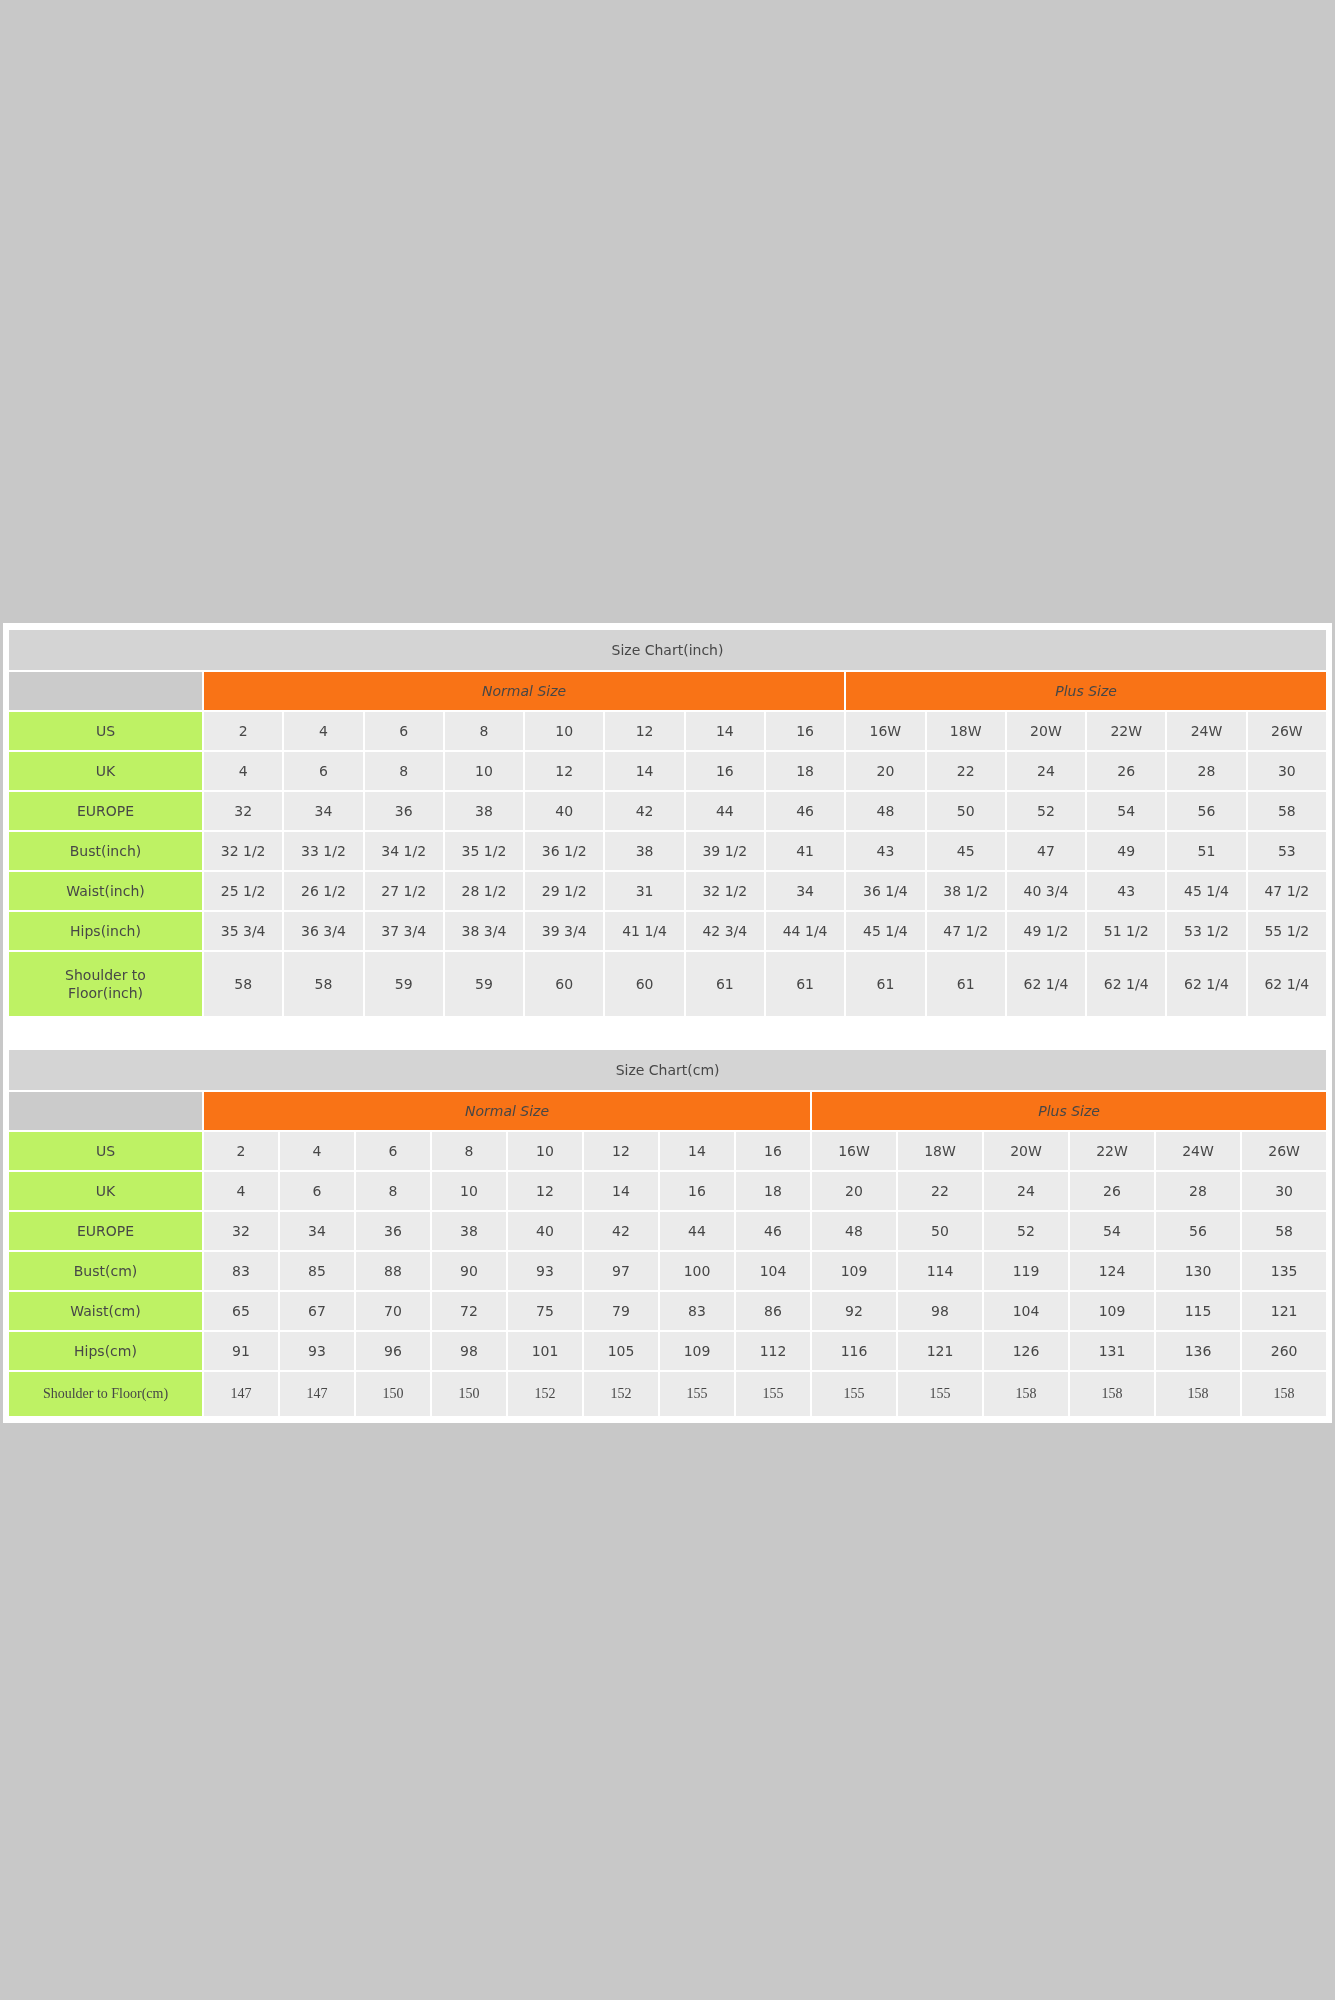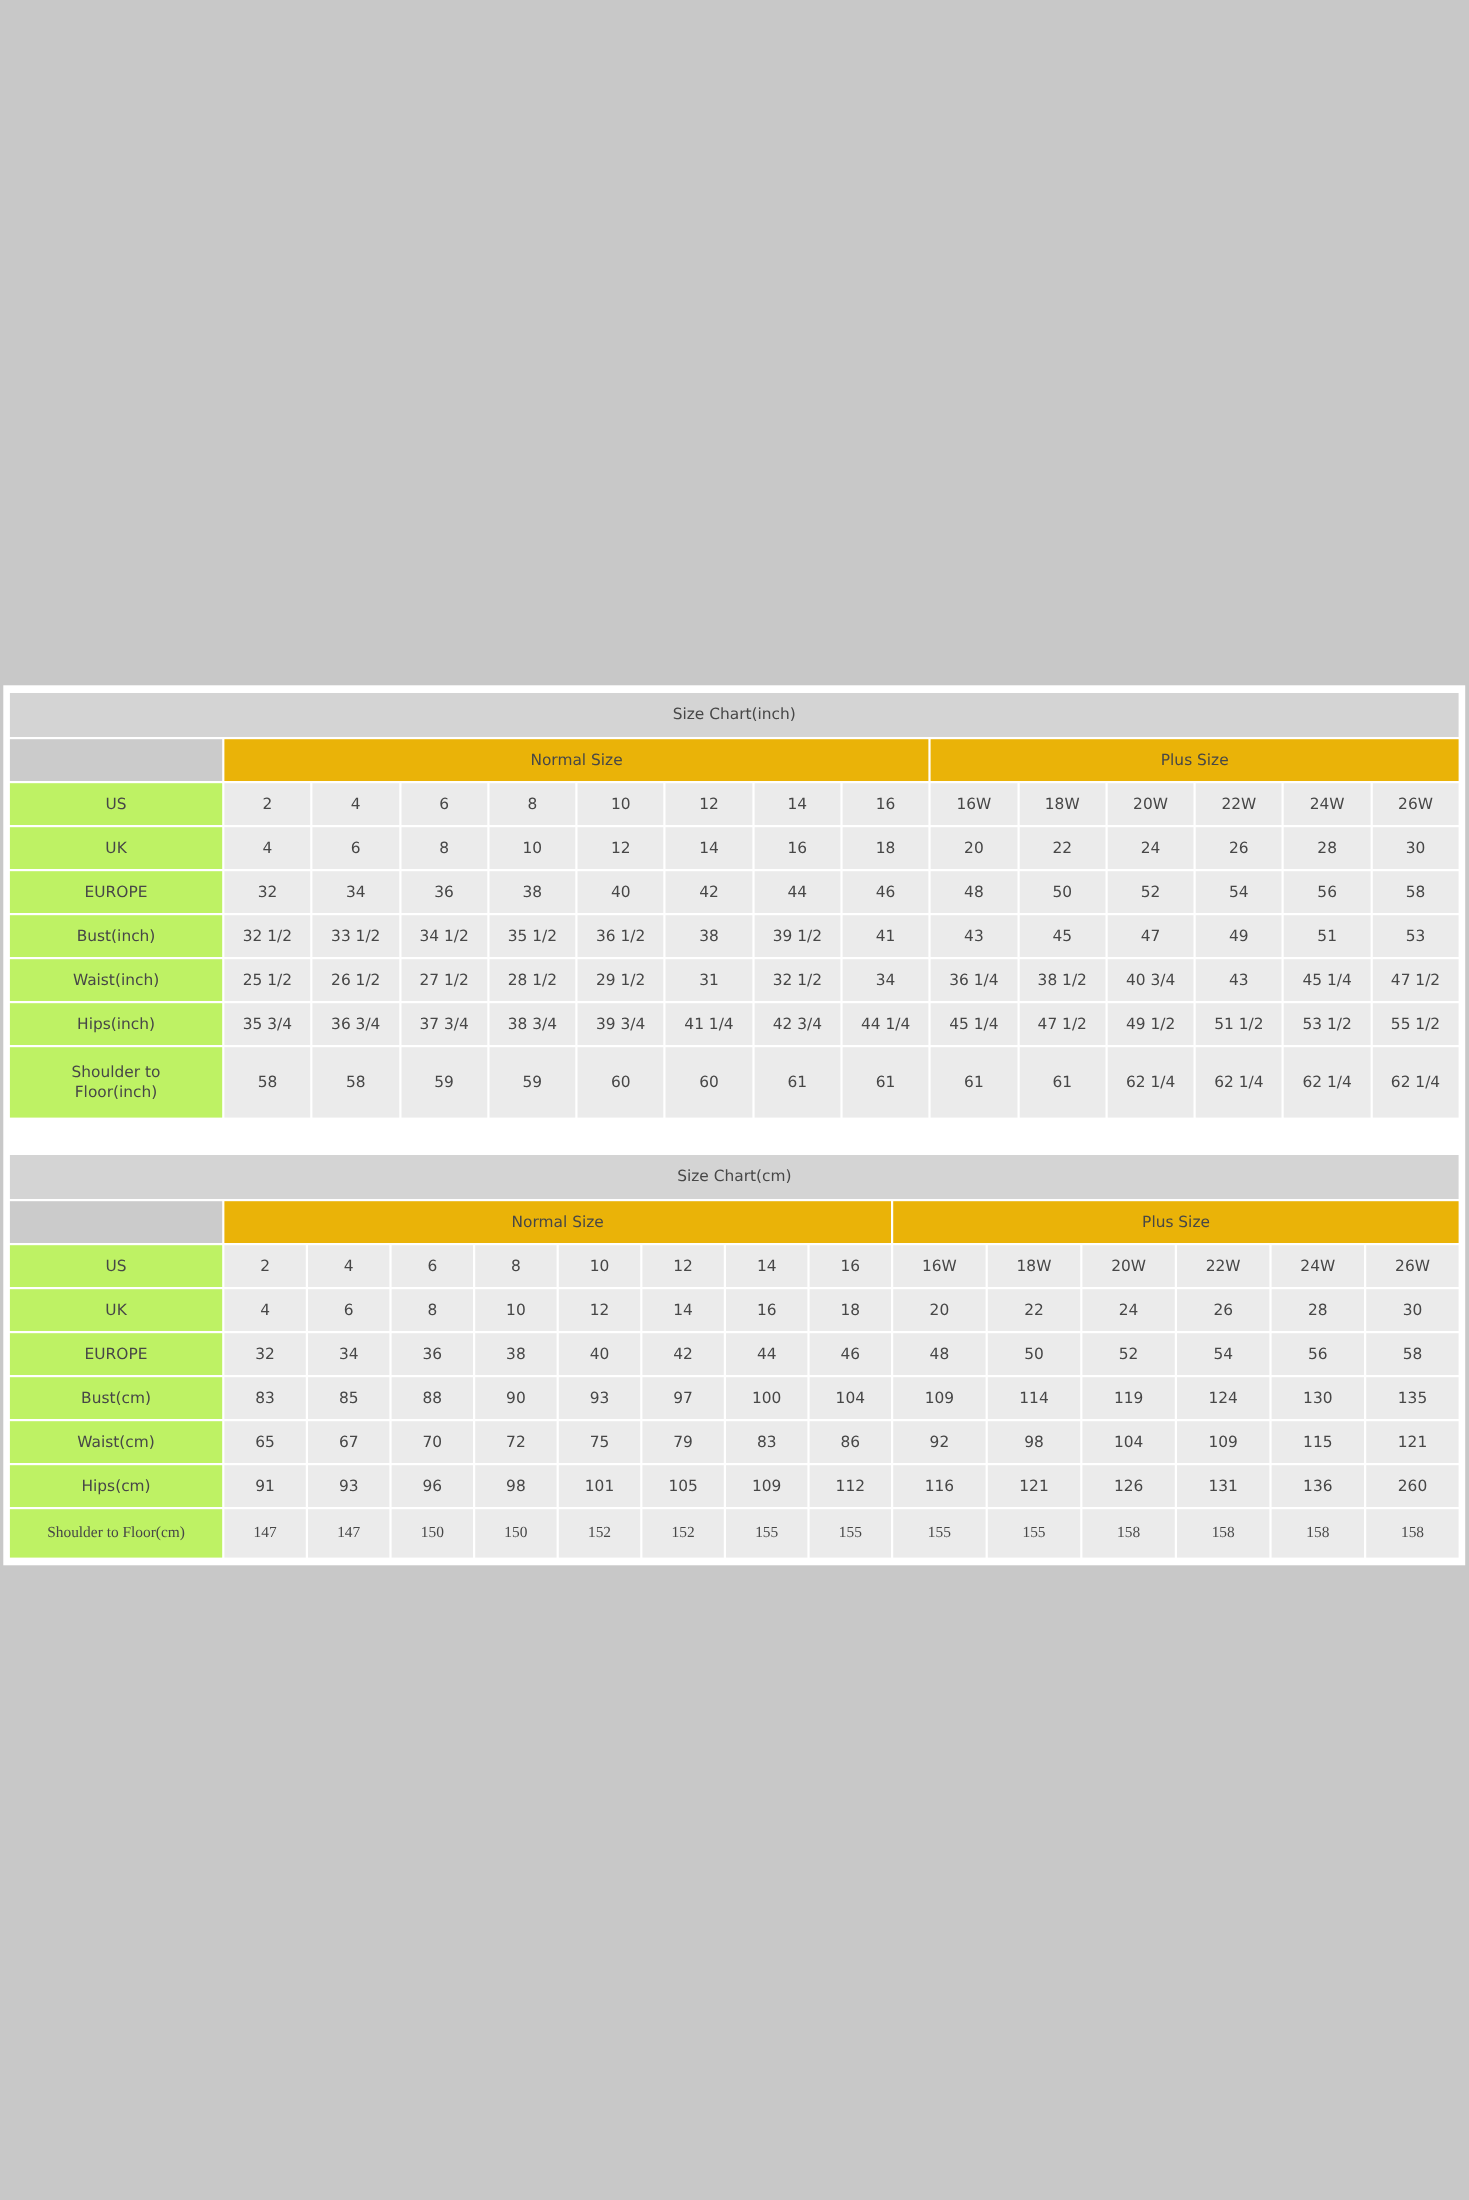--- a/index.html
+++ b/index.html
@@ -44,22 +44,23 @@
     padding: 0;
     overflow: hidden;
   }
   td.title-cell {
     background: #d4d4d4;
     height: 40px;
     font-size: 15px;
     color: #3d3d3d;
   }
   td.group-cell {
-    background: #eab308;
+    background: #f97316;
     height: 38px;
+    font-style: italic;
   }
   td.corner-cell {
     background: #cbcbcb;
     height: 38px;
   }
   td.label-cell {
     background: #bef264;
     line-height: 18px;
   }
   td.data-cell {

